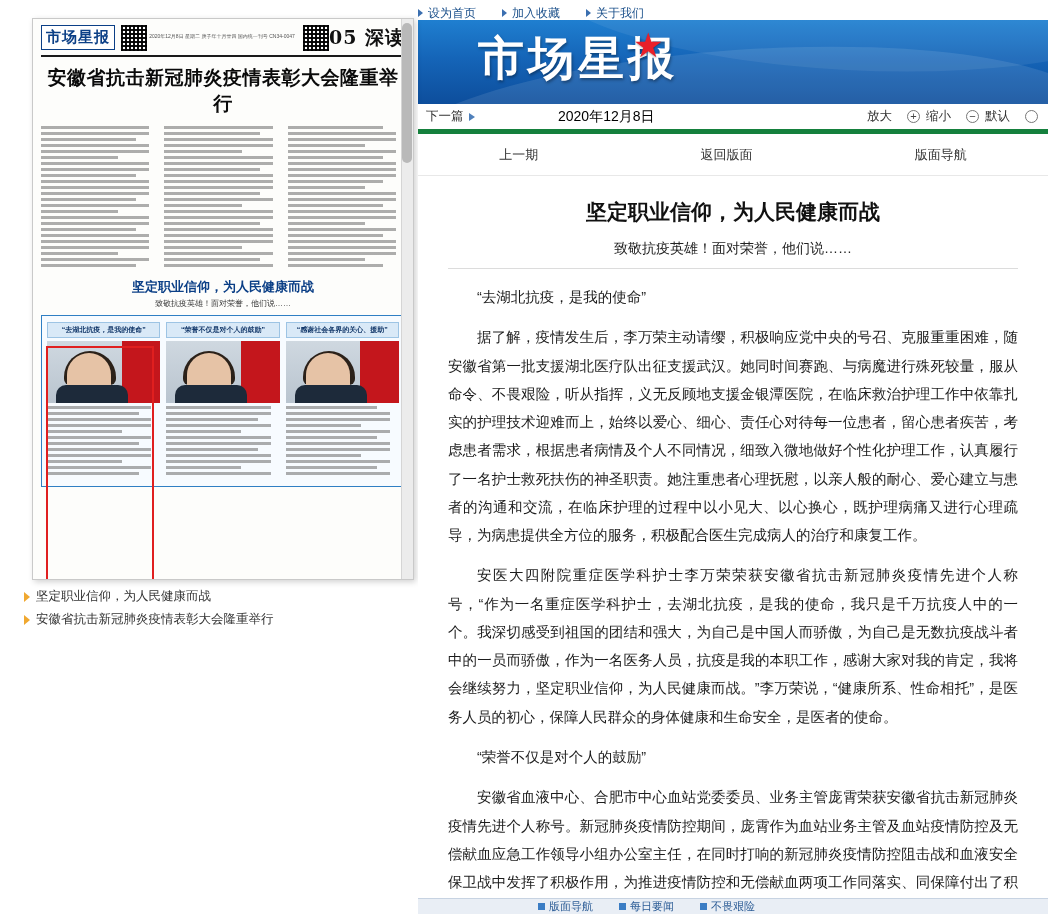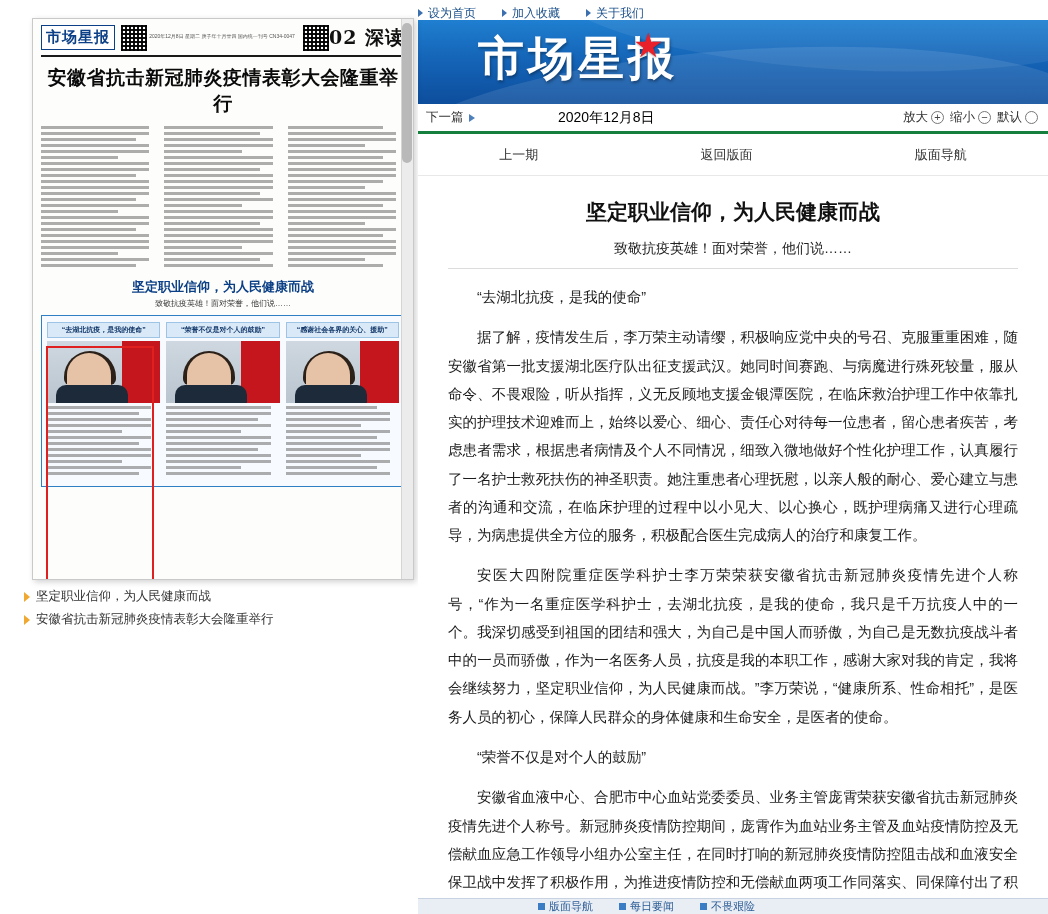--- a/index.html
+++ b/index.html
@@ -180,33 +180,33 @@
   .capicon {
     width: 0; height: 0; margin-right: 6px;
     border-left: 6px solid #f0a830;
     border-top: 5px solid transparent;
     border-bottom: 5px solid transparent;
   }
 
   
   .rightpane { position: absolute; left: 418px; top: 104px; width: 630px; height: 810px; background: #fff; }
   .toolrow1 {
-    position: relative; height: 30px; border-bottom: 3px solid #15803d;
+    position: relative; height: 30px; border-bottom: 5px solid #15803d;
     display: flex; align-items: center;
   }
   .nextlink { display: flex; align-items: center; margin-left: 8px; font-size: 12.5px; color: #333; cursor: pointer; }
   .nextarrow {
     width: 0; height: 0; margin-left: 5px;
     border-left: 6px solid #4f80bb;
     border-top: 4px solid transparent;
     border-bottom: 4px solid transparent;
   }
   .datetext { position: absolute; left: 140px; font-size: 14px; color: #000000; }
   .zoomgrp { position: absolute; right: 10px; display: flex; align-items: center; gap: 6px; font-size: 12.5px; color: #333; }
-  .zoomgrp .zitem { display: flex; align-items: center; gap: 3px; cursor: pointer; }
+  .zoomgrp .zitem { display: flex; align-items: center; gap: 15px; cursor: pointer; }
   .circ {
     width: 13px; height: 13px; border: 1px solid #777; border-radius: 50%;
     display: inline-flex; align-items: center; justify-content: center;
     font-size: 11px; line-height: 1; color: #444; background: #fff;
   }
   .toolrow2 {
     height: 42px; display: flex; align-items: center; justify-content: space-around;
     font-size: 13px; color: #333; border-bottom: 1px solid #e8e8e8;
   }
   .toolrow2 span { cursor: pointer; }
@@ -267,21 +267,21 @@
     <div class="paper-inner">
 
       <div class="paper-head">
         <div style="display:flex;align-items:flex-start;">
           <div class="paper-masthead">市场星报</div>
           <div class="qr"></div>
         </div>
         <div class="paper-headmeta">2020年12月8日 星期二  庚子年十月廿四  国内统一刊号 CN34-0047</div>
         <div style="display:flex;align-items:center;">
           <div class="qr"></div>
-          <div class="paper-pageno">02 深读</div>
+          <div class="paper-pageno">05 深读</div>
         </div>
       </div>
 
       <div class="paper-title">安徽省抗击新冠肺炎疫情表彰大会隆重举行</div>
 
       <div class="paper-cols">
         <div class="paper-col">
           <div class="tline l"></div>
             <div class="tline l"></div>
             <div class="tline m"></div>

